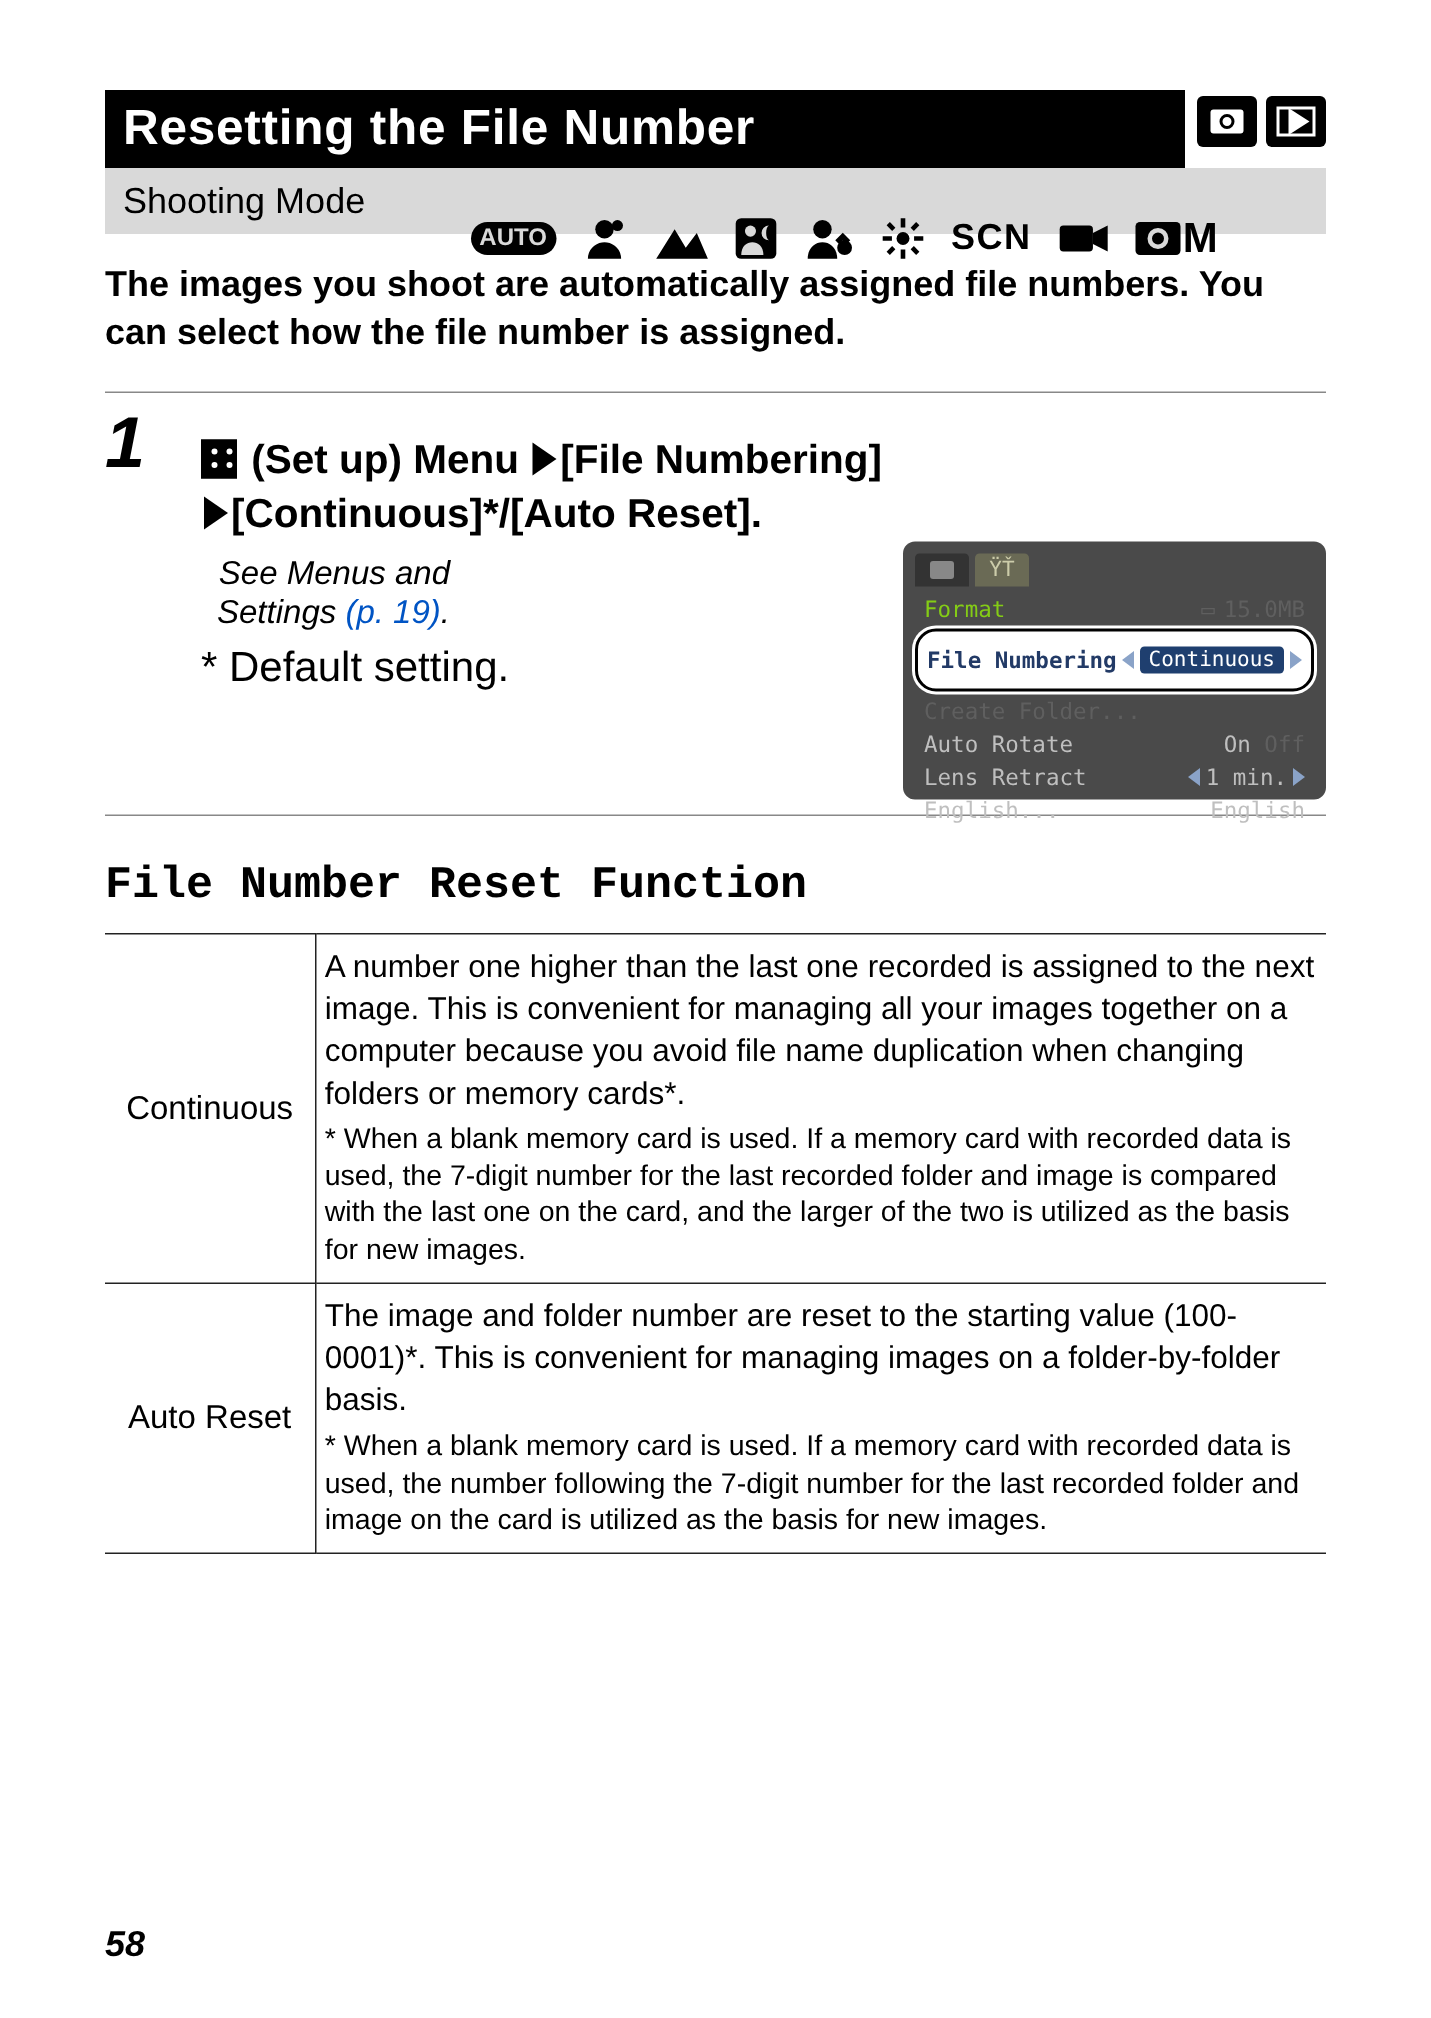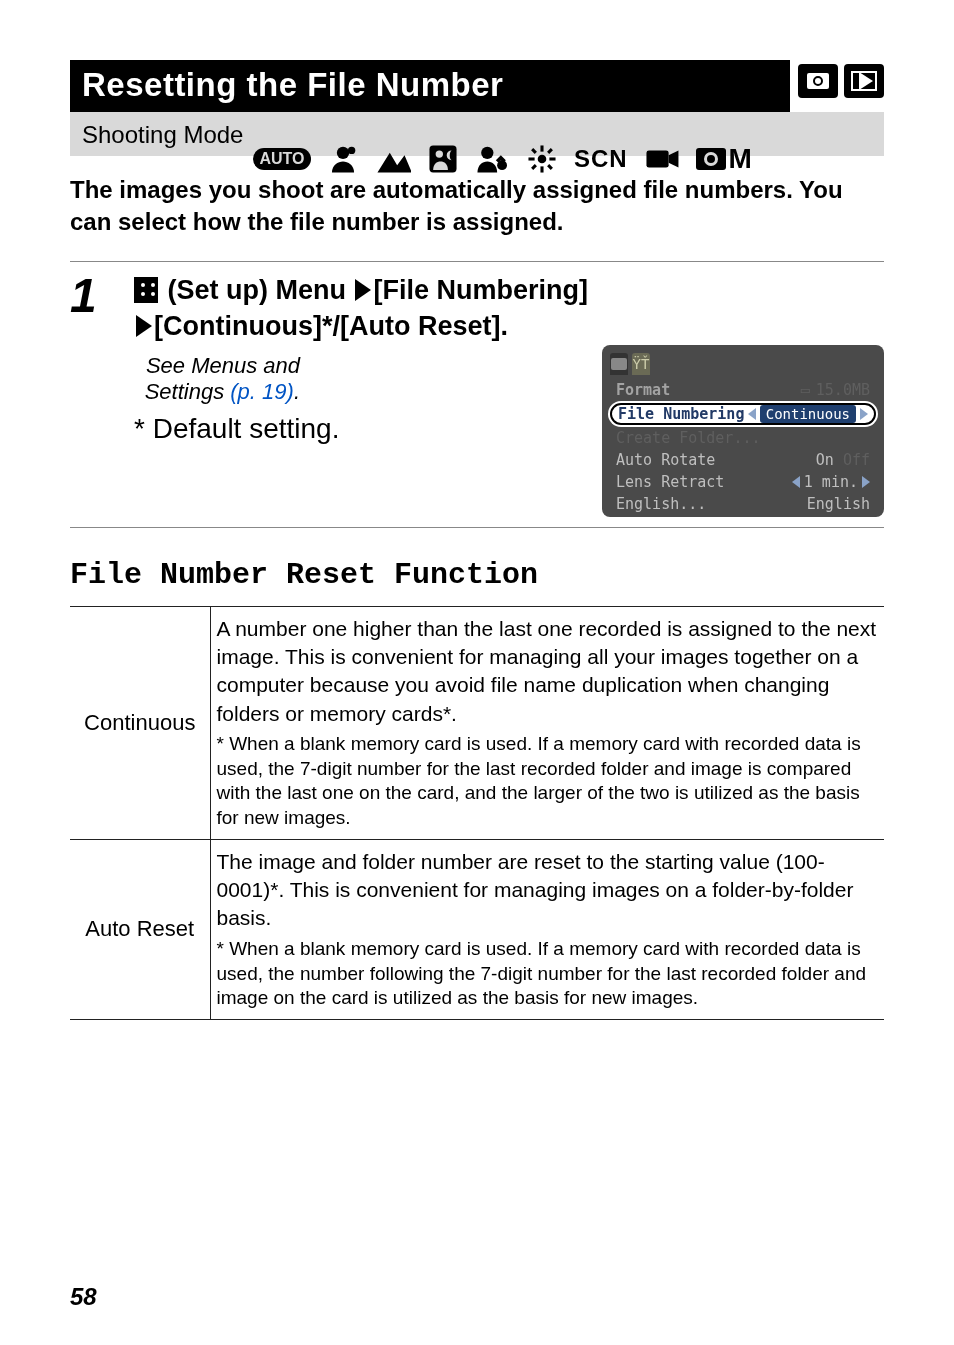--- a/index.html
+++ b/index.html
@@ -80,21 +80,21 @@
   }
   .shooting-label {
     font-size: 24px;
     color: #000;
     flex-shrink: 0;
   }
   .mode-strip {
     flex: 1;
     display: flex;
     align-items: center;
-    justify-content: flex-start;
+    justify-content: center;
     gap: 16px;
     margin-top: 48px;
   }
   .mode-glyph {
     font-size: 28px;
     font-weight: bold;
     color: #000;
   }
   .auto-pill {
     background: #000;
@@ -136,20 +136,21 @@
     width: 50px;
     flex-shrink: 0;
   }
   .step-content { flex: 1; }
   .step-heading {
     font-size: 27px;
     font-weight: 900;
     font-family: "Arial Black", Arial, sans-serif;
     line-height: 1.35;
     display: block;
+    margin-top: 16px;
   }
   .setup-box {
     display: inline-block;
     width: 24px; height: 26px;
     border: 3px solid #000;
     vertical-align: -4px;
     margin-right: 2px;
     position: relative;
     background:#000;
   }
@@ -189,45 +190,45 @@
     padding: 8px;
     font-family: "Lucida Console", Monaco, monospace;
     font-size: 15px;
     color: #bfbfbf;
     flex-shrink: 0;
     position: relative;
   }
   .lcd-tabs {
     display:flex; gap:4px; margin-bottom:4px;
   }
-  .lcd-tab { background:#333; width:18px; height:22px; border-radius:3px 3px 0 0; display:flex; align-items:center; justify-content:center;}
+  .lcd-tab { background:#333; width:36px; height:22px; border-radius:3px 3px 0 0; display:flex; align-items:center; justify-content:center;}
   .lcd-tab.active{ background:#6a6a55;}
   .lcd-tab .cam{ width:16px;height:12px;background:#888;border-radius:2px;}
   .lcd-tab .tools{ color:#cca; font-size:14px;}
   .lcd-row {
     display: flex; justify-content: space-between; padding: 2px 6px; align-items:center;
   }
   .lcd-highlight {
     background: #fff;
     border-radius: 14px;
-    padding: 0 6px;
+    padding: 10px 6px;
     margin: 2px 0;
     border:2px solid #000;
     box-shadow: 0 0 0 2px #fff;
     justify-content: space-between;
   }
   .lcd-highlight .label { color:#223a66; font-weight:bold;}
   .lcd-badge {
     background:#1f3f6f; color:#fff; padding:1px 6px; border-radius:3px; font-size:14px;
   }
   .lcd-arrow{ width:0;height:0;border-top:6px solid transparent;border-bottom:6px solid transparent;}
   .lcd-arrow.l{border-right:8px solid #8aa3c8; margin-right:4px;}
   .lcd-arrow.r{border-left:8px solid #8aa3c8; margin-left:4px;}
   .lcd-dim{color:#5f5f5f;}
-  .lcd-orange{color:#a3a3a3;font-weight:bold;}
+  .lcd-orange{color:#84cc16;}
   .lcd-row .right{display:flex;align-items:center;}
   .section-heading {
     font-size: 30px;
     font-weight: 900;
     font-family: Liberation Mono, monospace;
     margin: 20px 0 14px 0;
   }
   table.reset-table {
     width: 100%;
     border-collapse: collapse;

